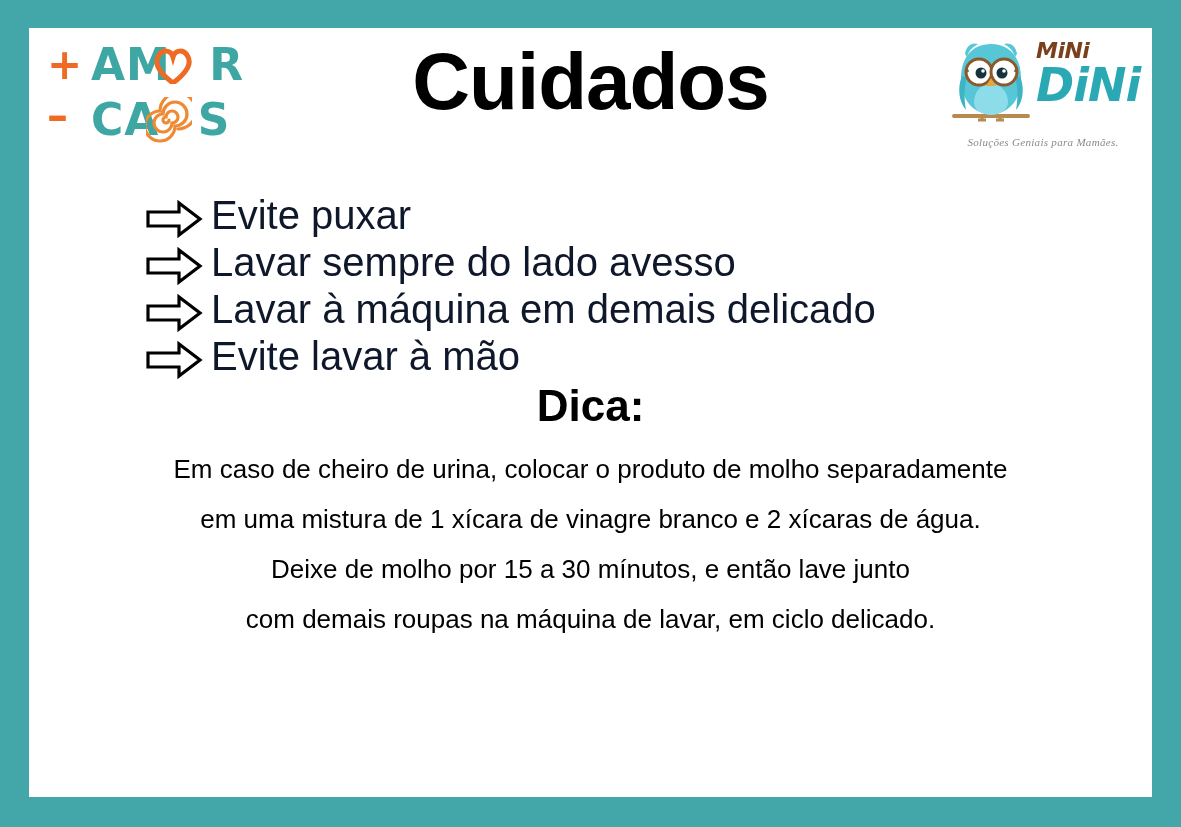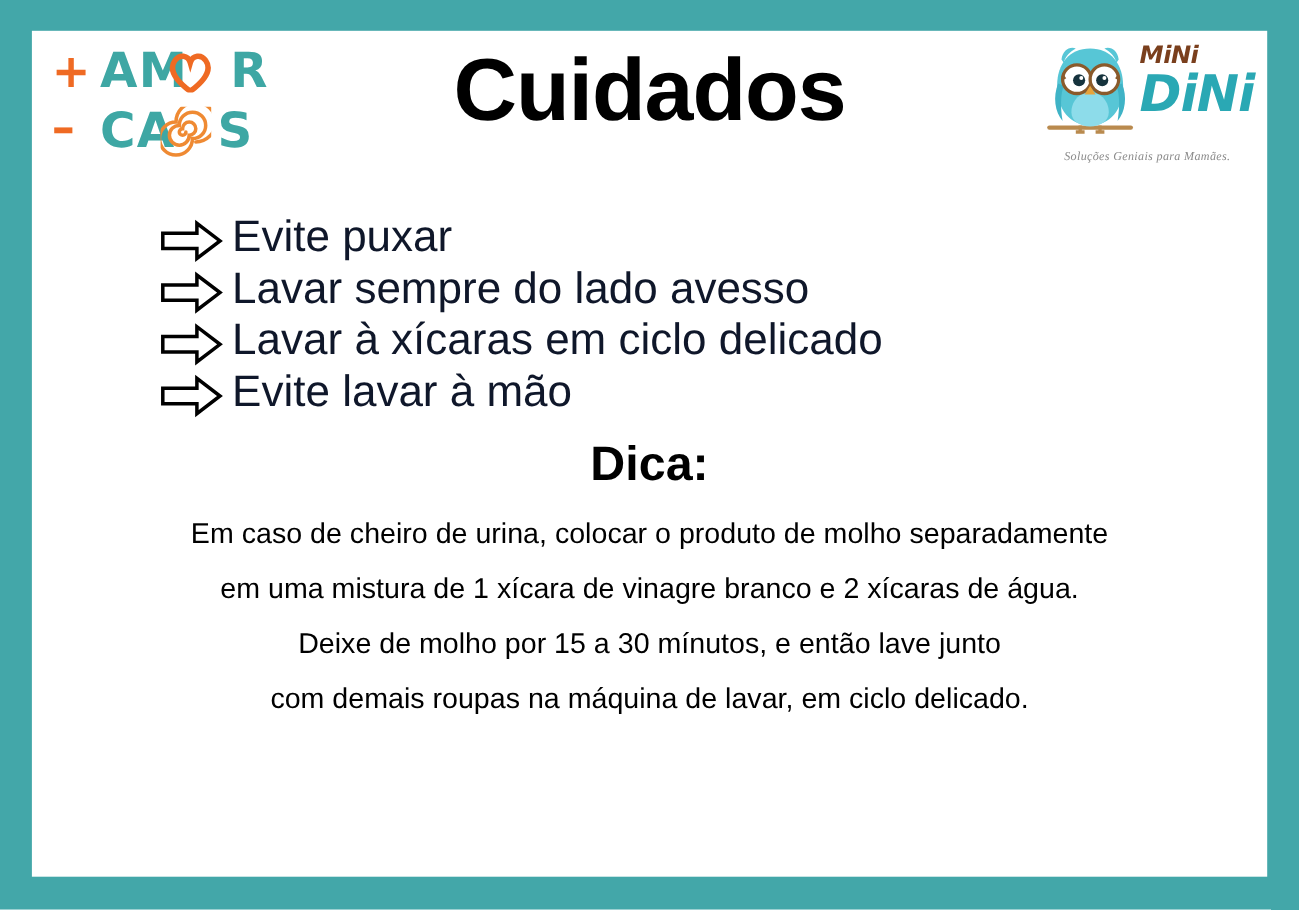--- a/index.html
+++ b/index.html
@@ -185,21 +185,20 @@
     margin-top: 34px;
     text-align: center;
     font-size: 35px;
     line-height: 42px;
     color: #000000;
     white-space: nowrap;
   }
 
   
   .dica-heading {
-    margin-top: 16px;
     text-align: center;
     font-size: 44px;
     line-height: 52px;
     font-weight: bold;
     color: #000000;
   }
 
   
   .tip-body {
     margin-top: 12px;
@@ -300,21 +299,21 @@
           </svg>
         </span>
         <span class="txt">Lavar sempre do lado avesso</span>
       </li>
       <li>
         <span class="arrow">
           <svg viewBox="0 0 58 40" width="58" height="40" aria-hidden="true">
             <path d="M3 13 L34 13 L34 4 L55 20 L34 36 L34 27 L3 27 Z" fill="#ffffff" stroke="#000000" stroke-width="3.2" stroke-linejoin="miter"></path>
           </svg>
         </span>
-        <span class="txt">Lavar à xícaras em ciclo delicado</span>
+        <span class="txt">Lavar à máquina em demais delicado</span>
       </li>
       <li>
         <span class="arrow">
           <svg viewBox="0 0 58 40" width="58" height="40" aria-hidden="true">
             <path d="M3 13 L34 13 L34 4 L55 20 L34 36 L34 27 L3 27 Z" fill="#ffffff" stroke="#000000" stroke-width="3.2" stroke-linejoin="miter"></path>
           </svg>
         </span>
         <span class="txt">Evite lavar à mão</span>
       </li>
     </ul>

